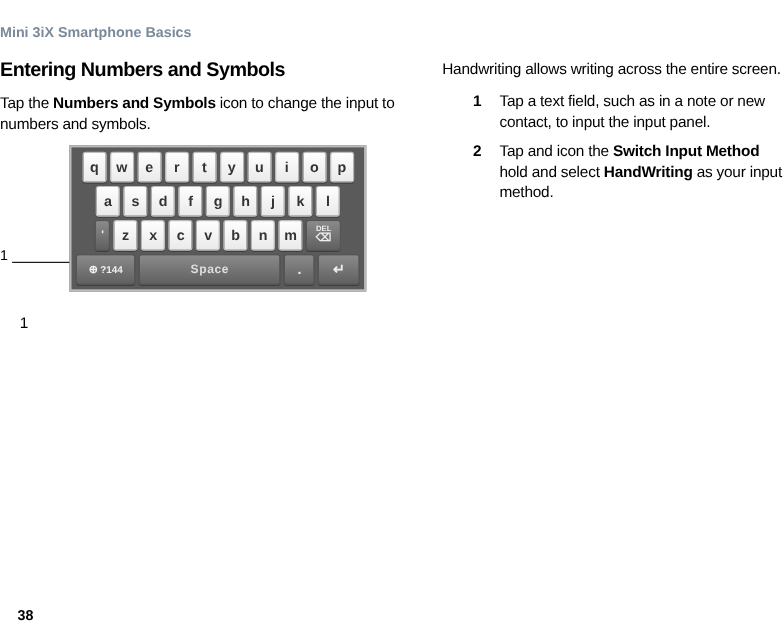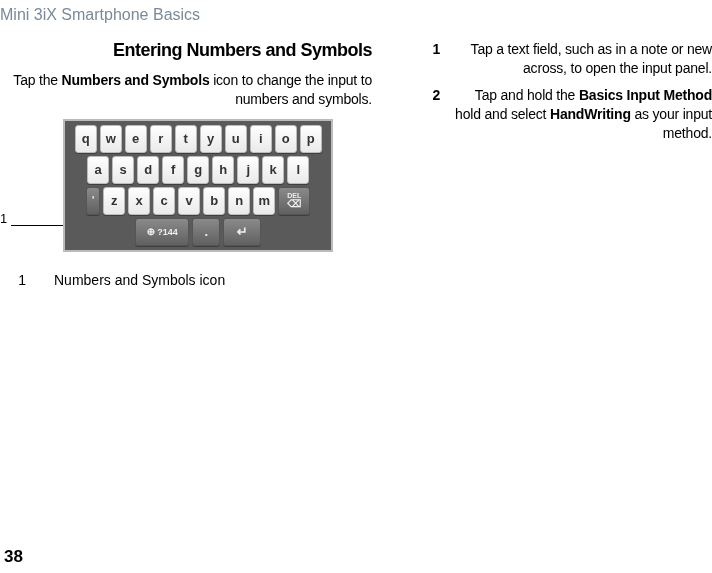--- a/index.html
+++ b/index.html
@@ -6,32 +6,31 @@
   body {
     font-family: "Helvetica Neue", Helvetica, Arial, sans-serif;
     width: 712px;
     height: 573px;
     background: #fff;
     color: #000;
     position: relative;
   }
   .header {
     color: #7a8a9a;
-    font-size: 16px;
-    font-weight: normal;
-    padding: 6px 0 0 0;
+    font-size: 13px;
+    font-weight: bold;
+    padding: 22px 0 0 0;
   }
   .page-wrap {
     display: flex;
     gap: 30px;
     margin-top: 16px;
   }
   .col {
     flex: 1 1 0;
-    text-align: right;
   }
   .col-left { max-width: 380px; }
   .col-right { max-width: 310px; }
   h2.section-title {
     font-size: 18px;
     font-weight: bold;
     letter-spacing: -0.5px;
     margin-bottom: 10px;
   }
   .body-text {
@@ -134,23 +133,23 @@
     gap: 14px;
     font-size: 14px;
     line-height: 1.35;
     margin-bottom: 8px;
     letter-spacing: -0.2px;
   }
   .step-num { font-weight: bold; min-width: 10px; }
   
   .page-num {
     position: absolute;
-    left: 4px;
+    left: 16px;
     bottom: 6px;
-    font-size: 17px;
+    font-size: 13px;
     font-weight: bold;
   }
 </style>
 </head>
 <body>
 
 <div class="header">Mini 3iX Smartphone Basics</div>
 
 <div class="page-wrap">
 
@@ -199,44 +198,45 @@
           <div class="key key-dark key-del" style="min-width:32px">
             <span>DEL</span>
             <span class="del-x">⌫</span>
           </div>
         </div>
         <div class="kb-row">
           <div class="key key-dark key-num" style="min-width:54px">
             <span class="globe">⊕</span>
             <span>?144</span>
           </div>
+          <div class="key key-dark key-space" style="flex:1">Space</div>
           <div class="key key-dark" style="min-width:28px">.</div>
           <div class="key key-dark" style="min-width:38px">
             <span>↵</span>
           </div>
         </div>
       </div>
     </div>
 
     <div class="legend">
       <span class="legend-num">1</span>
-      <span>Numbers and Symbols icon</span>
     </div>
   </div>
 
   <div class="col col-right">
+    <p class="body-text">Handwriting allows writing across the entire screen.</p>
     <div class="steps">
       <div class="step">
         <span class="step-num">1</span>
-        <span>Tap a text field, such as in a note or new across, to open the input panel.</span>
+        <span>Tap a text field, such as in a note or new contact, to input the input panel.</span>
       </div>
       <div class="step">
         <span class="step-num">2</span>
         <span>
-          <span>Tap and hold the </span><span class="bold">Basics Input Method</span><span> hold and select </span><span class="bold">HandWriting</span><span> as your input method.</span>
+          <span>Tap and icon the </span><span class="bold">Switch Input Method</span><span> hold and select </span><span class="bold">HandWriting</span><span> as your input method.</span>
         </span>
       </div>
     </div>
   </div>
 
 </div>
 
 <div class="page-num">38</div>
 
 </body></html>

